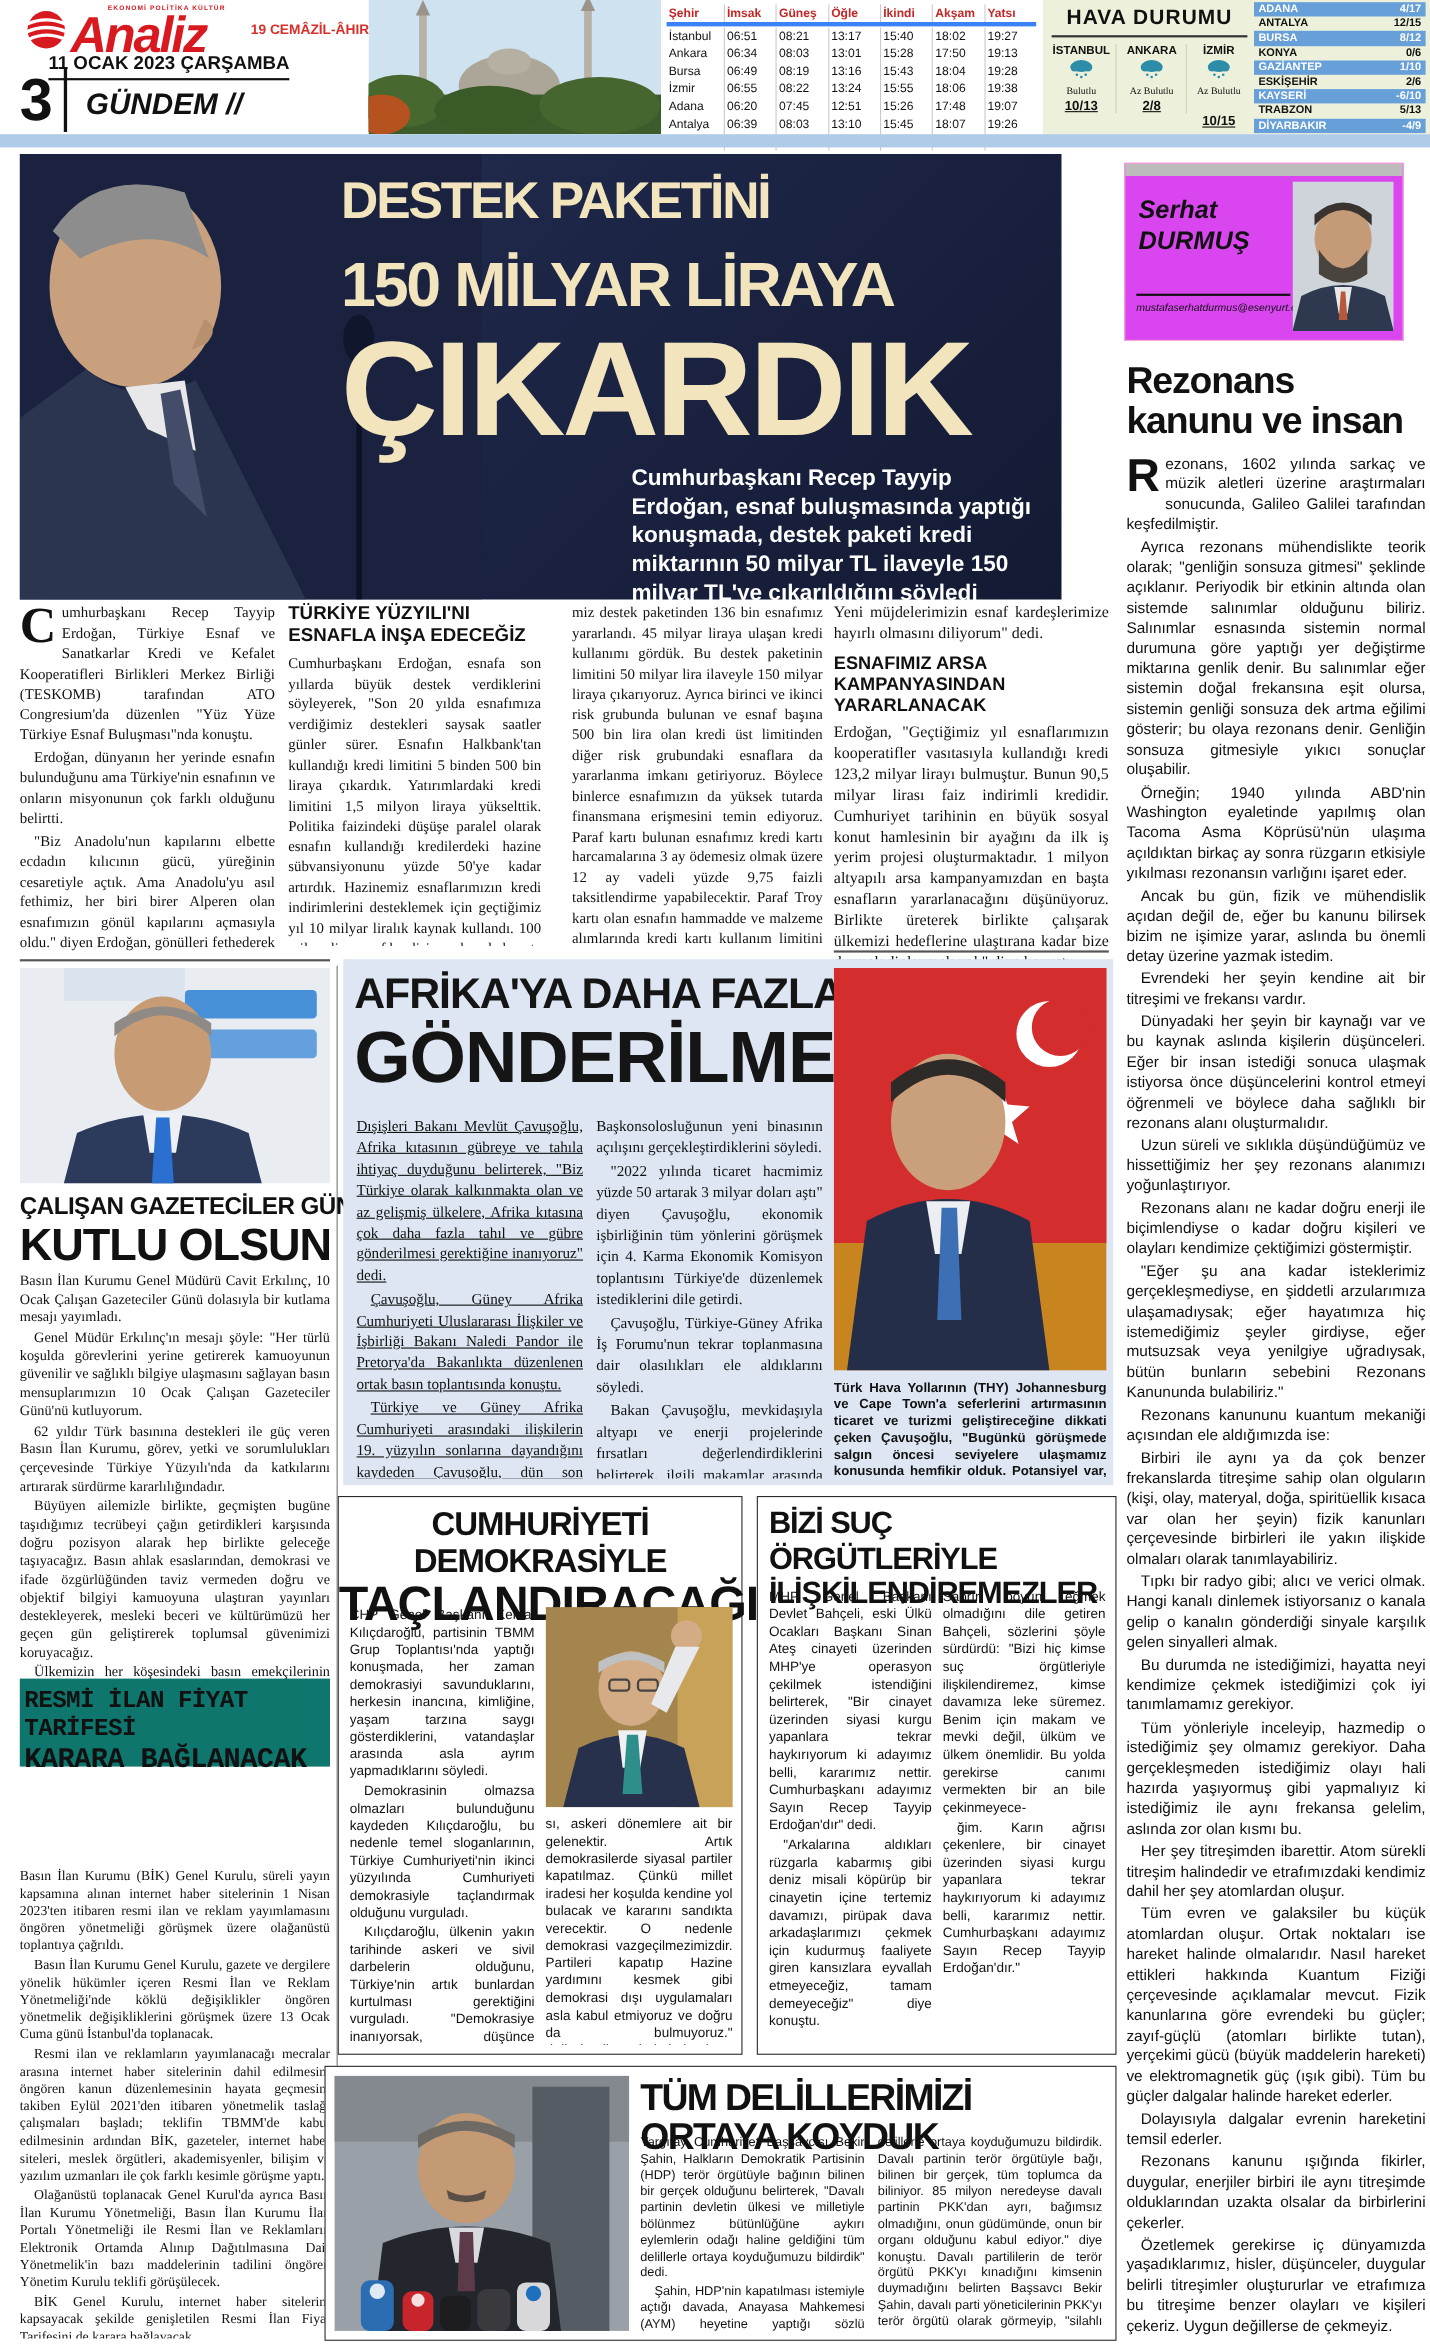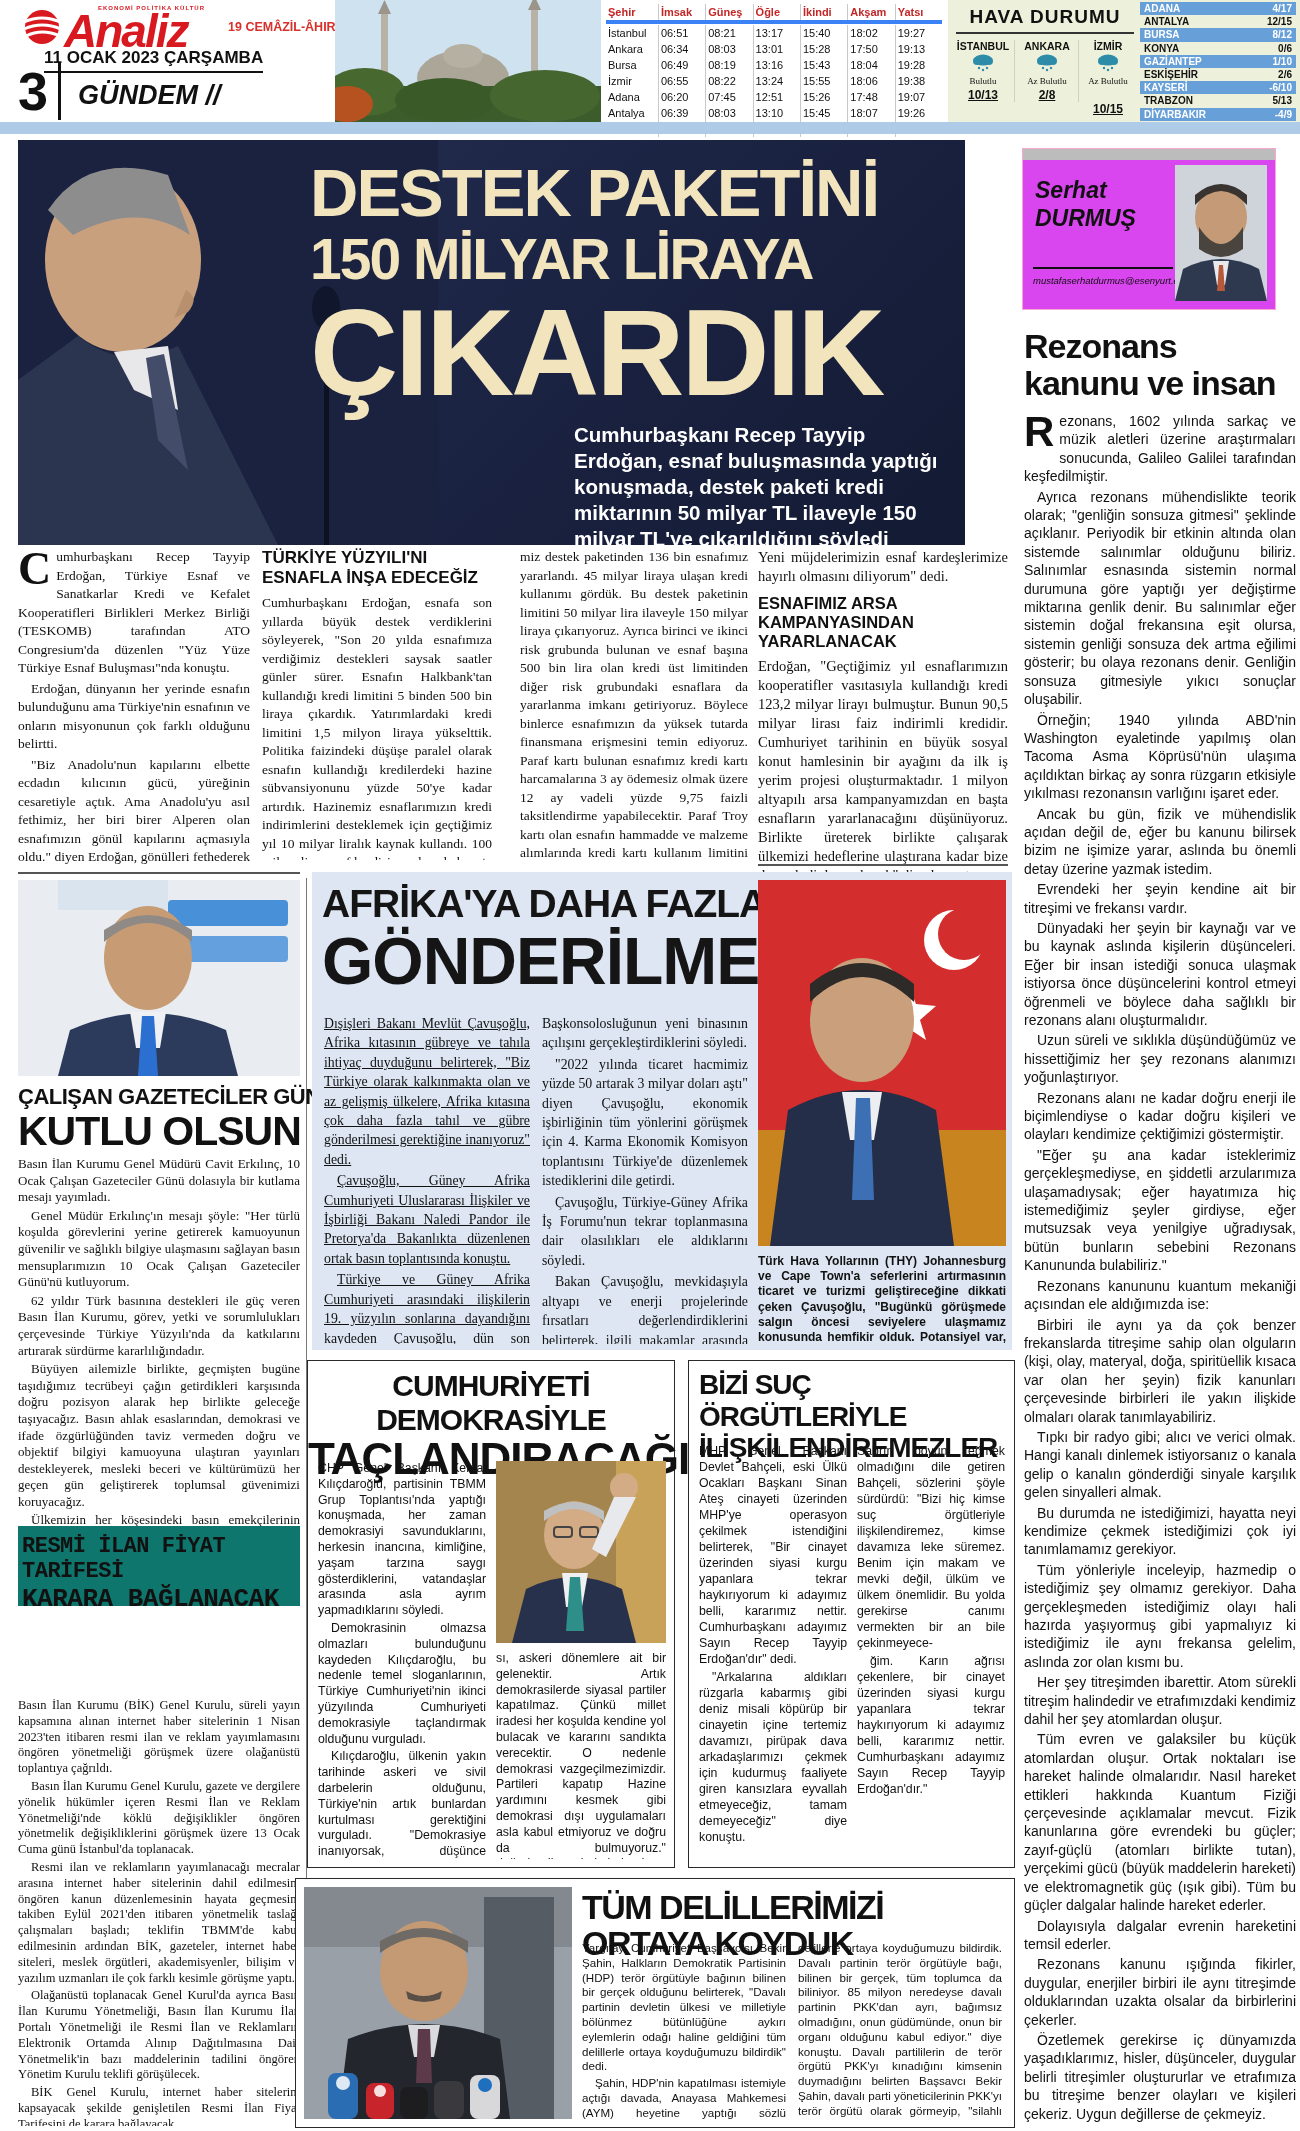--- a/index.html
+++ b/index.html
@@ -232,21 +232,21 @@
       <rect width="420" height="405" fill="#1a2240"></rect>
       <ellipse cx="105" cy="120" rx="78" ry="92" fill="#c9a07e"></ellipse>
       <path d="M30 70 Q70 10 150 35 L172 95 Q120 60 55 95 Z" fill="#8d8d8d"></path>
       <path d="M168 150 q14 8 2 22 l-14 6 Z" fill="#b8906e"></path>
       <path d="M60 196 Q105 232 160 206 L260 405 L0 405 L0 240 Z" fill="#2c3550"></path>
       <path d="M96 212 L150 206 L160 270 L116 250 Z" fill="#e8e8ea"></path>
       <path d="M128 218 L146 214 L170 330 L140 300 Z" fill="#434c68"></path>
       <rect x="306" y="180" width="5" height="225" fill="#0d1222"></rect>
       <ellipse cx="308" cy="168" rx="14" ry="22" fill="#10162b"></ellipse>
     </svg>
-    <div class="abs" style="left:292px;top:14px;font-size:67px;font-weight:900;letter-spacing:-2px;color:#f2e5bd;">DESTEK PAKETİNİ</div>
+    <div class="abs" style="left:292px;top:14px;font-size:47px;font-weight:900;letter-spacing:-2px;color:#f2e5bd;">DESTEK PAKETİNİ</div>
     <div class="abs" style="left:292px;top:86px;font-size:57px;font-weight:900;letter-spacing:-2px;color:#f2e5bd;">150 MİLYAR LİRAYA</div>
     <div class="abs" style="left:292px;top:152px;font-size:122px;font-weight:900;letter-spacing:-3px;color:#f2e5bd;line-height:1;">ÇIKARDIK</div>
     <div class="abs" style="left:556px;top:282px;width:382px;font-size:20.5px;line-height:26px;font-weight:bold;color:#fff;">Cumhurbaşkanı Recep Tayyip Erdoğan, esnaf buluşmasında yaptığı konuşmada, destek paketi kredi miktarının 50 milyar TL ilaveyle 150 milyar TL'ye çıkarıldığını söyledi</div>
   </div>
 
   <div class="abs" style="left:1022px;top:140px;width:276px;height:1991px;">
     <div class="abs" style="left:0;top:8px;width:252px;height:160px;border:1px solid #f9a8d4;background:#d946ef;font-style:italic;">
       <div class="abs" style="left:0;top:0;width:100%;height:11px;background:#bcbcbc;"></div>
       <div class="abs" style="left:12px;top:28px;font-size:23px;font-weight:900;">Serhat</div>
       <div class="abs" style="left:12px;top:56px;font-size:23px;font-weight:900;">DURMUŞ</div>

